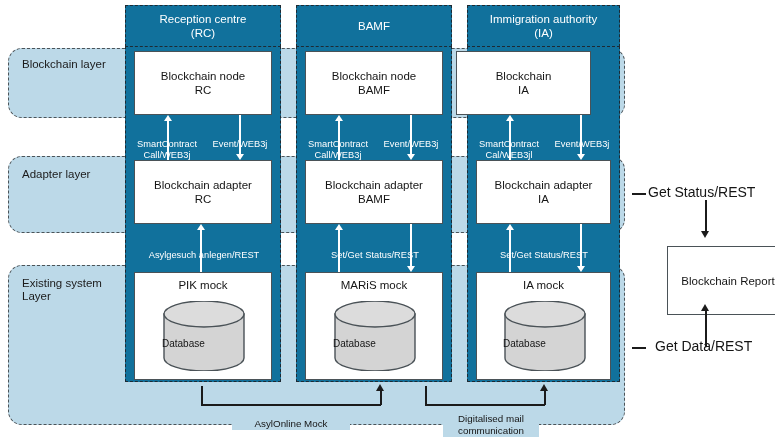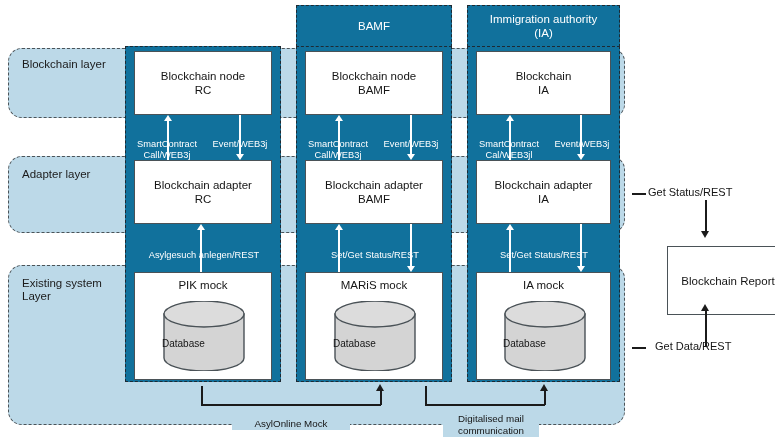--- a/index.html
+++ b/index.html
@@ -45,21 +45,21 @@
   .arrow-dn-w{position:absolute;width:0;height:0;border-left:4.5px solid transparent;
               border-right:4.5px solid transparent;border-top:6px solid #ffffff;}
   .arrow-up-d{position:absolute;width:0;height:0;border-left:4.5px solid transparent;
               border-right:4.5px solid transparent;border-bottom:7px solid #1b1b1b;}
   .arrow-dn-d{position:absolute;width:0;height:0;border-left:4.5px solid transparent;
               border-right:4.5px solid transparent;border-top:7px solid #1b1b1b;}
 
   
   .lbl-w{position:absolute;color:#ffffff;font-size:9.3px;line-height:11px;
          white-space:pre-line;text-align:center;margin-top:8px;}
-  .lbl-d{position:absolute;color:#151515;font-size:11px;line-height:11.5px;
+  .lbl-d{position:absolute;color:#151515;font-size:14px;line-height:11.5px;
          white-space:pre-line;}
   .lbl-d-c{position:absolute;color:#151515;font-size:9.8px;line-height:11.5px;
            white-space:pre-line;text-align:center;margin-top:20px;}
 </style>
 </head>
 <body>
 
 <div id="stage">
 
   <div class="layer-band" style="left:8px;top:48px;width:617px;height:70px;"></div>
@@ -68,29 +68,31 @@
 
   <div class="layer-label" style="left:22px;top:58px;width:110px;">Blockchain layer</div>
   <div class="layer-label" style="left:22px;top:277px;width:110px;">Existing system
 Layer</div>
   <div class="layer-label" style="left:22px;top:168px;width:110px;">Adapter layer</div>
 
   <div class="org-col" style="left:125px;top:46px;width:156px;height:336px;"></div>
   <div class="org-col" style="left:296px;top:46px;width:156px;height:336px;"></div>
   <div class="org-col" style="left:467px;top:46px;width:153px;height:336px;"></div>
 
+  <div class="org-header" style="left:125px;top:5px;width:156px;height:42px;">Reception centre
+(RC)</div>
   <div class="org-header" style="left:296px;top:5px;width:156px;height:42px;">BAMF</div>
   <div class="org-header" style="left:467px;top:5px;width:153px;height:42px;">Immigration authority
 (IA)</div>
 
   <div class="box" style="left:134px;top:51px;width:138px;height:64px;">Blockchain node
 RC</div>
   <div class="box" style="left:305px;top:51px;width:138px;height:64px;">Blockchain node
 BAMF</div>
-  <div class="box" style="left:476px;top:51px;width:135px;height:64px;">Blockchain
+  <div class="box" style="left:456px;top:51px;width:135px;height:64px;">Blockchain
 IA</div>
 
   <div class="box" style="left:134px;top:160px;width:138px;height:64px;">Blockchain adapter
 RC</div>
   <div class="box" style="left:305px;top:160px;width:138px;height:64px;">Blockchain adapter
 BAMF</div>
   <div class="box" style="left:476px;top:160px;width:135px;height:64px;">Blockchain adapter
 IA</div>
 
   <div class="mock-box" style="left:134px;top:272px;width:138px;height:108px;">

